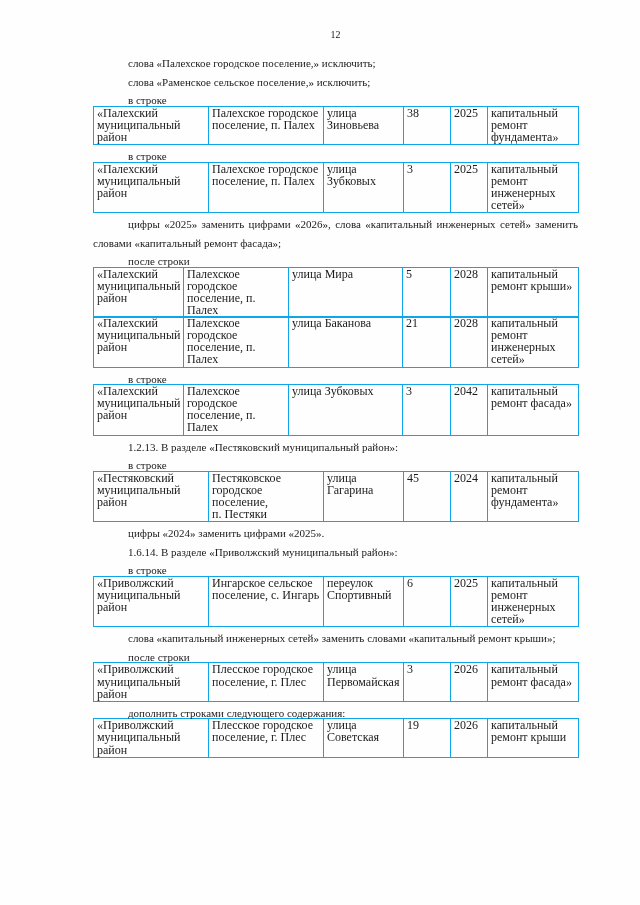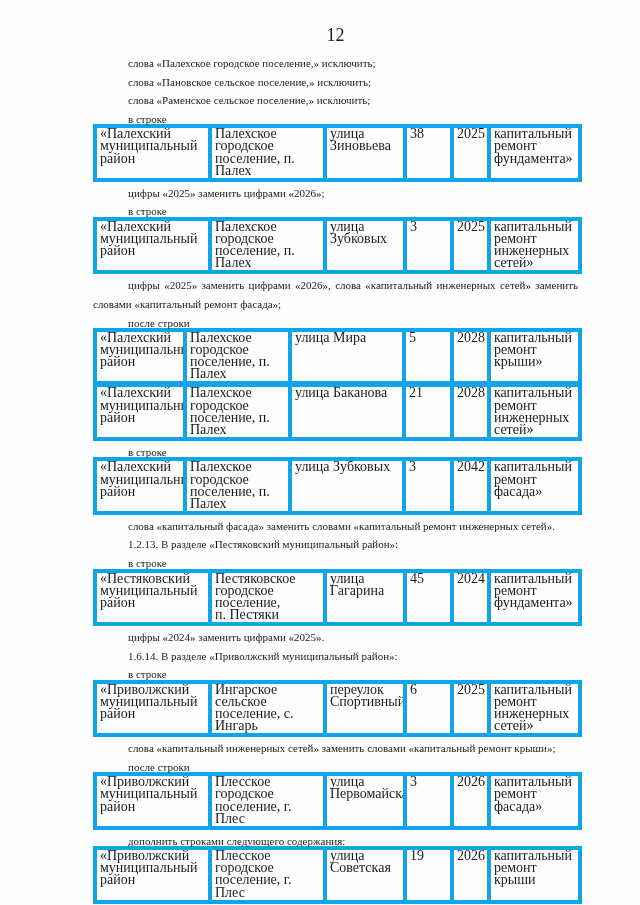--- a/index.html
+++ b/index.html
@@ -5,41 +5,41 @@
   html, body { margin: 0; padding: 0; }
   body {
     width: 640px; height: 905px; overflow: hidden;
     background: #fefefe;
     font-family: "Liberation Serif", serif;
     color: #1b1b1b;
   }
   .page { padding: 26px 62px 0 93px; }
   .page-number {
     text-align: center;
-    font-size: 18px;
+    font-size: 10px;
     line-height: 18px;
     margin-bottom: 10px;
   }
   p.body-text {
     margin: 0;
     font-size: 11px;
     line-height: 18.6px;
     text-align: justify;
     text-indent: 35px;
     width: 485px;
   }
   table.doc {
     border-collapse: collapse;
     table-layout: fixed;
     width: 485px;
     margin: -4px 0 2px 0;
   }
   table.doc td {
-    border: 4px solid #0ea5e9;
-    font-size: 14px;
+    border: 1px solid #0ea5e9;
+    font-size: 12px;
     line-height: 12.1px;
     padding: 0 3px 1px 3px;
     vertical-align: top;
     white-space: pre-line;
     overflow: hidden;
   }
   table.doc td.num { text-align: left; white-space: normal; }
   
   .colA1 { width: 115px; } .colA2 { width: 115px; } .colA3 { width: 80px; }
   .colA4 { width: 47px; }  .colA5 { width: 37px; }  .colA6 { width: 91px; }
@@ -48,21 +48,20 @@
   .colB4 { width: 48px; }  .colB5 { width: 37px; }  .colB6 { width: 91px; }
 </style>
 </head>
 <body>
 
 <div class="page">
 
   <div class="page-number">12</div>
 
   <p class="body-text">слова «Палехское городское поселение,» исключить;</p>
-  <p class="body-text">слова «Пановское сельское поселение,» исключить;</p>
   <p class="body-text">слова «Раменское сельское поселение,» исключить;</p>
   <p class="body-text">в строке</p>
 
   <table class="doc">
     <colgroup>
         <col class="colA1">
         <col class="colA2">
         <col class="colA3">
         <col class="colA4">
         <col class="colA5">
@@ -79,21 +78,20 @@
 Зиновьева</td>
       <td class="num">38</td>
       <td class="num">2025</td>
       <td>капитальный
 ремонт
 фундамента»</td>
     </tr>
   </tbody>
     </table>
 
-  <p class="body-text">цифры «2025» заменить цифрами «2026»;</p>
   <p class="body-text">в строке</p>
 
   <table class="doc">
     <colgroup>
         <col class="colA1">
         <col class="colA2">
         <col class="colA3">
         <col class="colA4">
         <col class="colA5">
         <col class="colA6">
@@ -196,21 +194,20 @@
 поселение, п. Палех</td>
       <td>улица Зубковых</td>
       <td class="num">3</td>
       <td class="num">2042</td>
       <td>капитальный
 ремонт фасада»</td>
     </tr>
   </tbody>
     </table>
 
-  <p class="body-text">слова «капитальный фасада» заменить словами «капитальный ремонт инженерных сетей».</p>
   <p class="body-text">1.2.13. В разделе «Пестяковский муниципальный район»:</p>
   <p class="body-text">в строке</p>
 
   <table class="doc">
     <colgroup>
         <col class="colA1">
         <col class="colA2">
         <col class="colA3">
         <col class="colA4">
         <col class="colA5">

